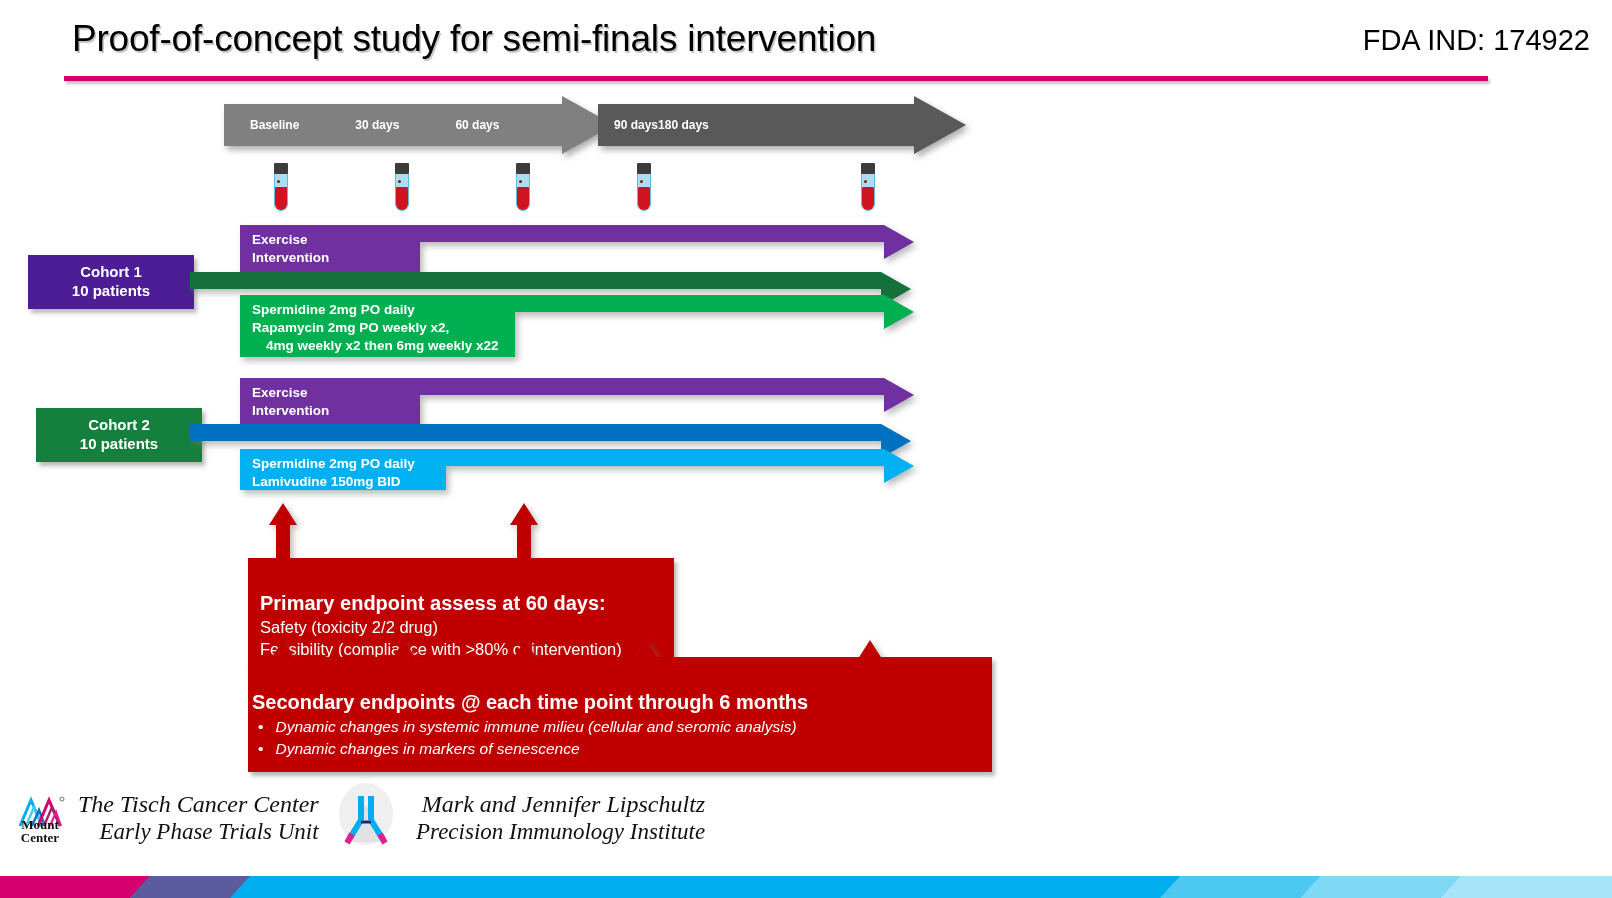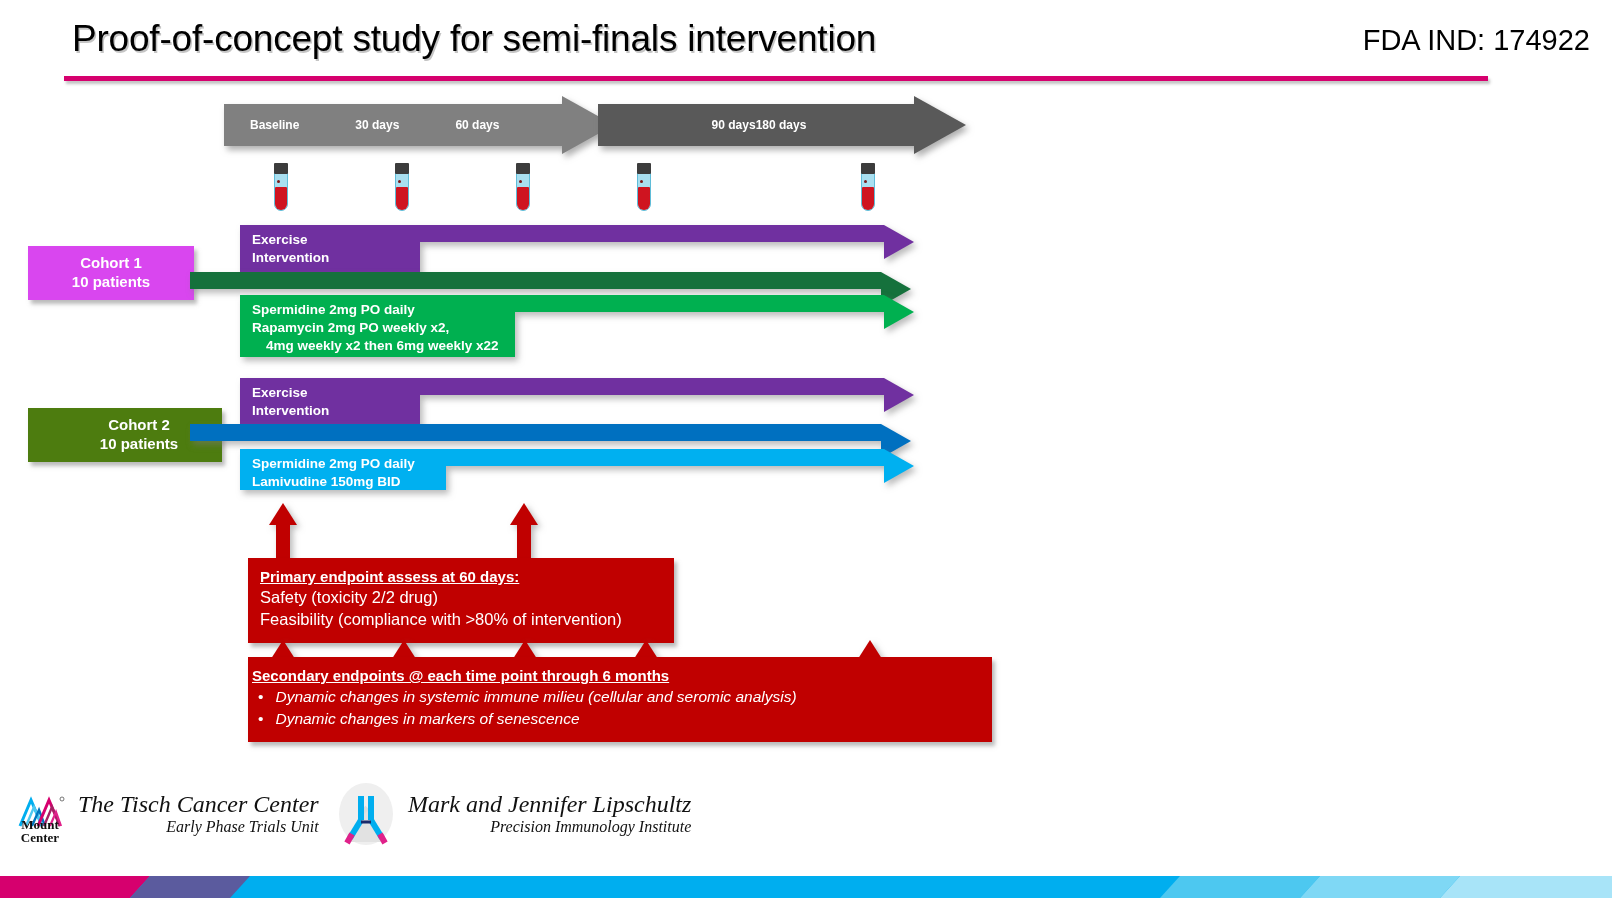--- a/index.html
+++ b/index.html
@@ -27,38 +27,38 @@
   
   .tl{position:absolute;height:42px;display:flex;align-items:center;
       filter:drop-shadow(3px 4px 3px rgba(110,110,110,.55));}
   .tl .body{height:42px;display:flex;align-items:center;}
   .tl .head{width:0;height:0;border-top:29px solid transparent;border-bottom:29px solid transparent;}
   .tl span{color:#ffffff;font-size:12px;font-weight:bold;white-space:nowrap;}
   #tl1{left:224px;top:104px;}
   #tl1 .body{background:#808080;width:312px;padding-left:26px;gap:56px;}
   #tl1 .head{border-left:52px solid #808080;}
   #tl2{left:598px;top:104px;}
-  #tl2 .body{background:#595959;width:290px;padding-left:16px;justify-content:center;padding-right:10px;}
+  #tl2 .body{background:#595959;width:290px;padding-left:16px;justify-content:flex-start;padding-right:10px;}
   #tl2 .head{border-left:52px solid #595959;}
 
   
   .tube{position:absolute;width:20px;height:48px;}
   .tube .cap{position:absolute;left:3px;top:0;width:14px;height:11px;background:#3c3c3c;border-radius:1px;}
   .tube .glass{position:absolute;left:3px;top:9px;width:14px;height:39px;
     background:#a9dff0;border-radius:2px 2px 7px 7px;border:1px solid #5fbcd8;box-sizing:border-box;}
   .tube .blood{position:absolute;left:4px;top:24px;width:12px;height:23px;
     background:#cf1420;border-radius:1px 1px 6px 6px;}
   .tube .dot{position:absolute;left:6px;top:17px;width:3px;height:3px;background:#7a1a1a;border-radius:50%;}
 
   
   .cohort{position:absolute;width:166px;height:54px;display:flex;flex-direction:column;
     align-items:center;justify-content:center;color:#fff;font-size:15px;font-weight:bold;line-height:1.25;
     box-shadow:3px 4px 4px rgba(120,120,120,.5);}
-  #cohort1{left:28px;top:246px;background:#d946ef;text-align:center;}
-  #cohort2{left:28px;top:408px;background:#4d7c0f;padding-left:28px;}
+  #cohort1{left:28px;top:255px;background:#4c1d95;text-align:center;}
+  #cohort2{left:36px;top:408px;background:#15803d;}
 
   
   .arrow-row{position:absolute;display:flex;align-items:flex-start;
     filter:drop-shadow(3px 4px 3px rgba(120,120,120,.5));}
   .arrow-row .label{color:#ffffff;font-size:13.5px;font-weight:bold;line-height:1.32;
      padding:6px 10px 6px 12px;box-sizing:border-box;}
   .arrow-row .stem{height:17px;}
   .arrow-row .tip{width:0;height:0;border-top:17px solid transparent;border-bottom:17px solid transparent;}
 
   
@@ -66,33 +66,33 @@
     filter:drop-shadow(3px 3px 3px rgba(120,120,120,.5));}
   .uarrow .vhead{width:0;height:0;margin:0 auto;
     border-left:14px solid transparent;border-right:14px solid transparent;border-bottom:22px solid #C00000;}
   .uarrow .vstem{width:14px;margin:0 auto;background:#C00000;}
 
   
   .endbox{position:absolute;background:#C00000;color:#fff;
     box-shadow:3px 4px 4px rgba(120,120,120,.5);}
   #primary{left:248px;top:558px;width:426px;padding:10px 12px 12px 12px;box-sizing:border-box;}
   #secondary{left:248px;top:657px;width:744px;padding:10px 12px 12px 4px;box-sizing:border-box;}
-  .eptitle{font-size:15px;font-weight:bold;text-decoration:underline;margin-bottom:2px;}
+  .eptitle{font-size:20px;font-weight:bold;margin-bottom:2px;margin-top:24px;}
   .epline{font-size:16.5px;line-height:1.33;}
   .bullets{margin:2px 0 0 0;padding:0;list-style:none;}
   .bullets li{font-size:15.5px;font-style:italic;line-height:1.42;
     display:flex;gap:12px;padding-left:6px;}
   .bullets li .bdot{font-style:normal;}
 
   
   .foot-text{position:absolute;font-family:"Liberation Serif", serif;font-style:italic;color:#111;text-align:right;}
   #foot1{left:78px;top:790px;}
   #foot2{left:408px;top:790px;}
   .foot-l1{font-size:24px;line-height:1.18;}
-  .foot-l2{font-size:16px;line-height:1.18;}
+  .foot-l2{font-size:23px;line-height:1.18;margin-left:8px;}
   #ms-logo{position:absolute;left:14px;top:782px;width:58px;height:60px;}
   #ms-word{position:absolute;left:12px;top:818px;width:56px;
     font-family:"Liberation Serif", serif;font-weight:bold;font-size:13px;line-height:1.02;color:#111;text-align:center;}
   #ab-logo{position:absolute;left:332px;top:776px;width:68px;height:72px;}
   #bottombar{position:absolute;left:0;bottom:0;width:1612px;height:22px;background:#00AEEF;}
 </style>
 </head>
 <body>
 
 <div class="slide">

